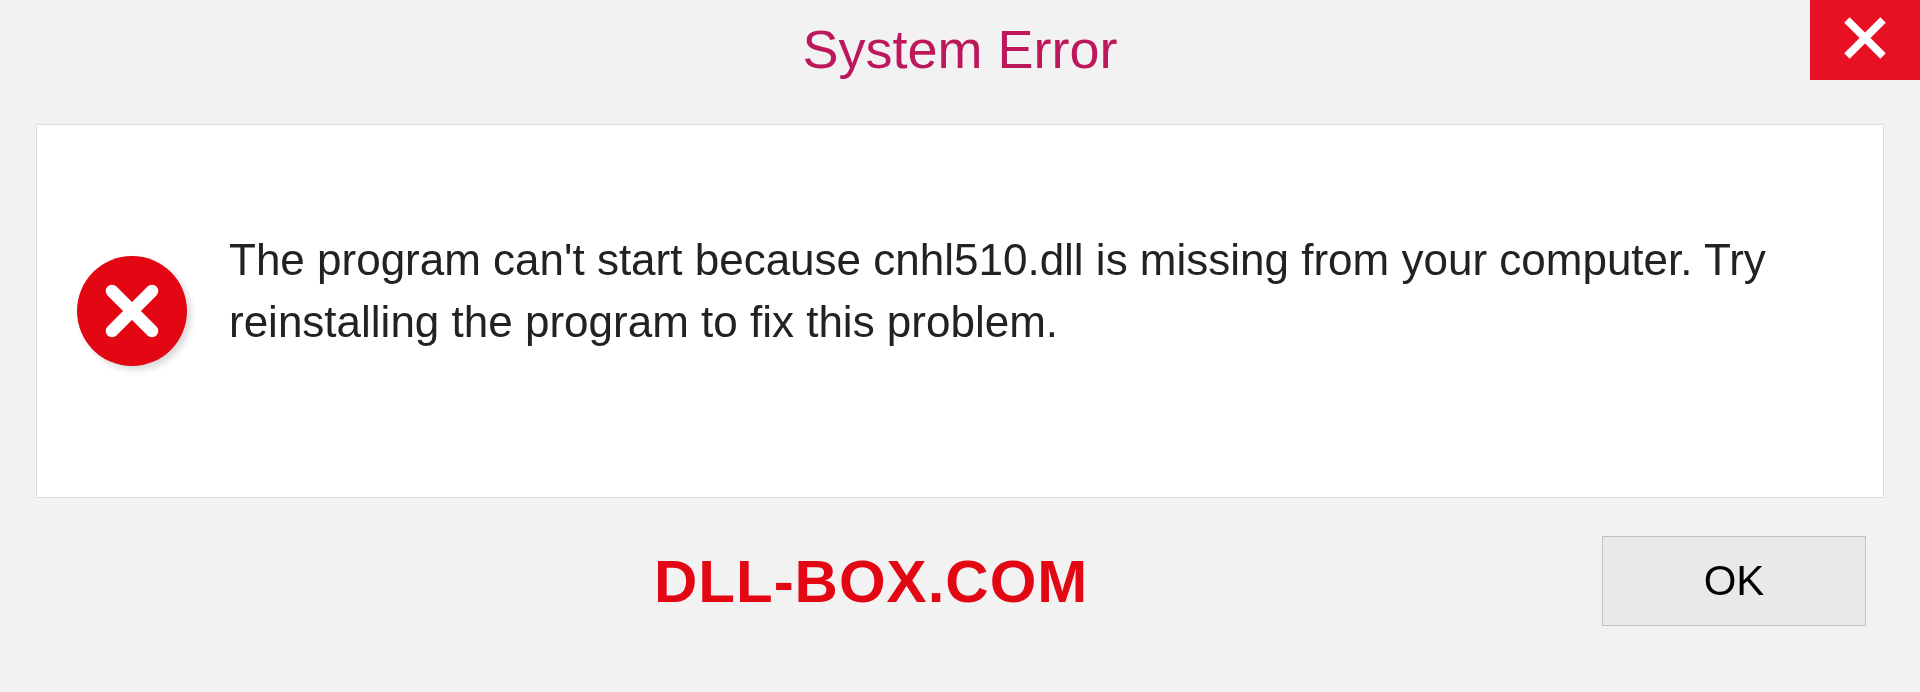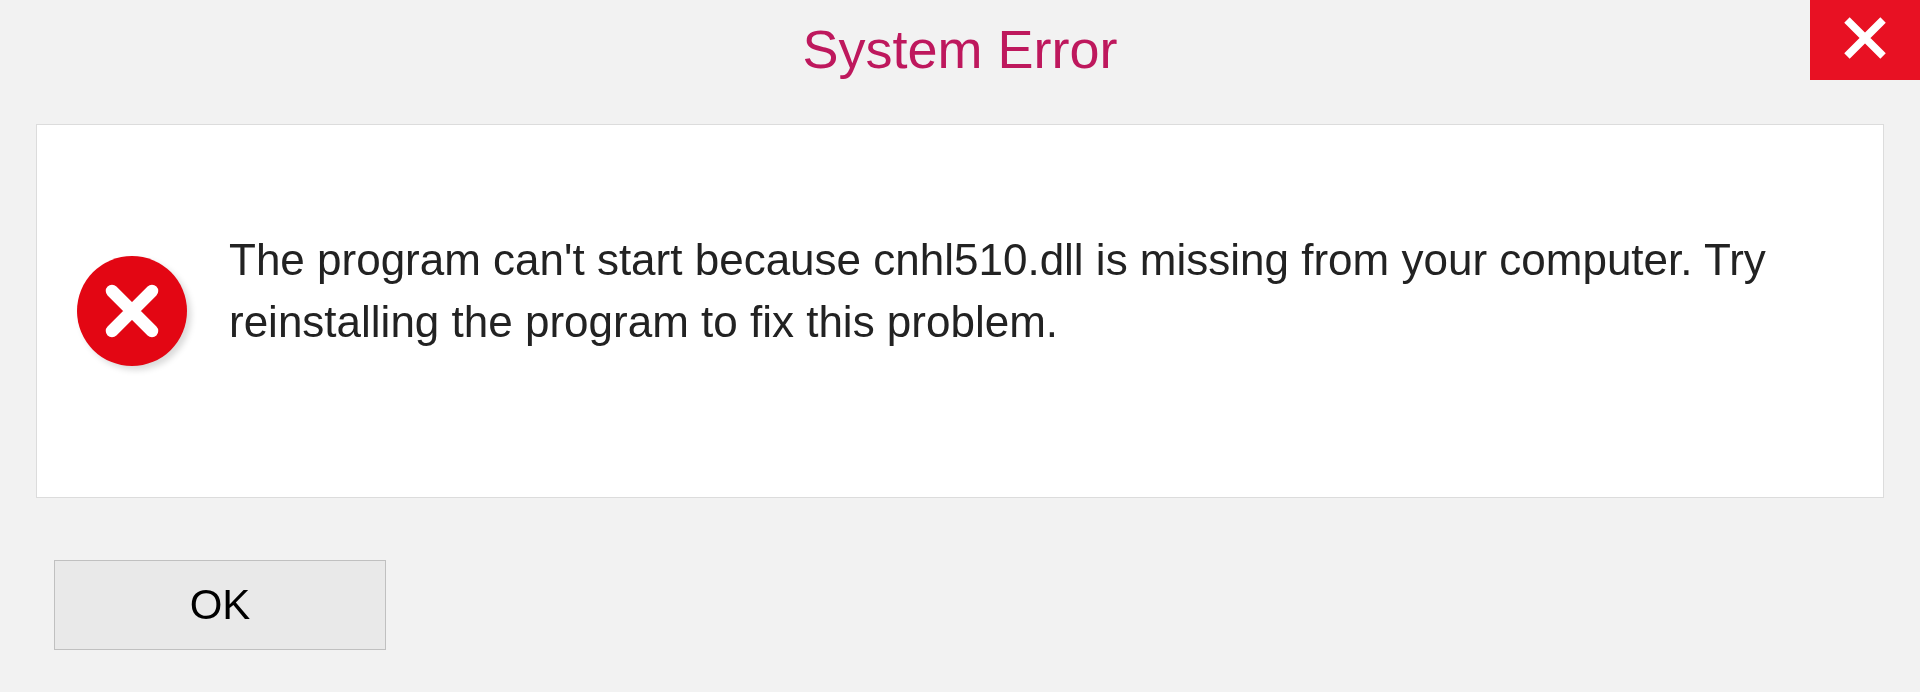--- a/index.html
+++ b/index.html
@@ -40,21 +40,21 @@
       justify-content: center;
       cursor: pointer;
     }
     .close-btn svg {
       width: 46px;
       height: 46px;
     }
     .content-panel {
       background: #ffffff;
       border: 1px solid #dcdcdc;
-      margin: 24px 36px 0 36px;
+      margin: 24px 36px 8px 36px;
       height: 374px;
       display: flex;
       align-items: center;
       padding: 1px 40px;
     }
     .error-icon {
       flex-shrink: 0;
       width: 110px;
       height: 110px;
       margin-right: 42px;
@@ -89,33 +89,32 @@
     }
     .watermark {
       font-family: Arial, sans-serif;
       font-size: 60px;
       font-weight: 900;
       color: #e30613;
       letter-spacing: 1px;
       margin-left: 600px;
     }
     .ok-btn {
-      width: 332px;
+      width: 264px;
       height: 90px;
       background: #e9e9e9;
       border: 1px solid #c0c0c0;
       font-size: 42px;
       color: #000;
       font-family: "Segoe UI", Tahoma, Arial, sans-serif;
       font-weight: 400;
       cursor: pointer;
       display: flex;
       align-items: center;
       justify-content: center;
-      margin-top: 32px;
     }
   </style>
 </head>
 <body>
 
 <div class="title-bar">
   <div class="title-text">System Error</div>
   <div class="close-btn">
     <span>
       <svg viewBox="0 0 24 24">
@@ -130,14 +129,15 @@
     <div class="error-icon-circle">
       <svg viewBox="0 0 24 24">
         <path d="M4 4 L20 20 M20 4 L4 20" stroke="#ffffff" stroke-width="5" stroke-linecap="round" fill="none"></path>
       </svg>
     </div>
   </div>
   <div class="message-text">The program can't start because cnhl510.dll is missing from your computer. Try reinstalling the program to fix this problem.</div>
 </div>
 
 <div class="footer">
+  <div class="watermark">DLL-BOX.COM</div>
   <button class="ok-btn">OK</button>
 </div>
 
 </body></html>

